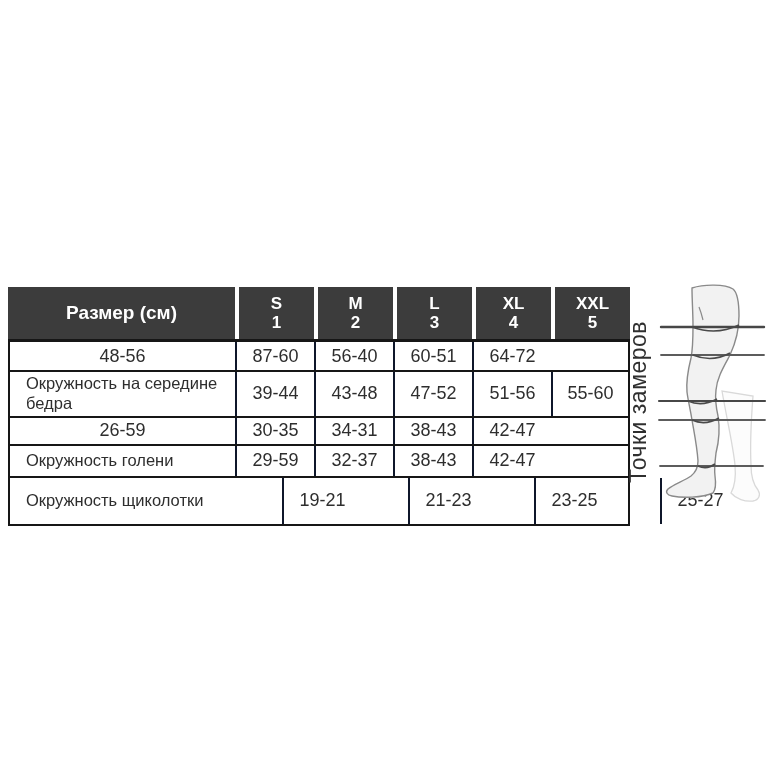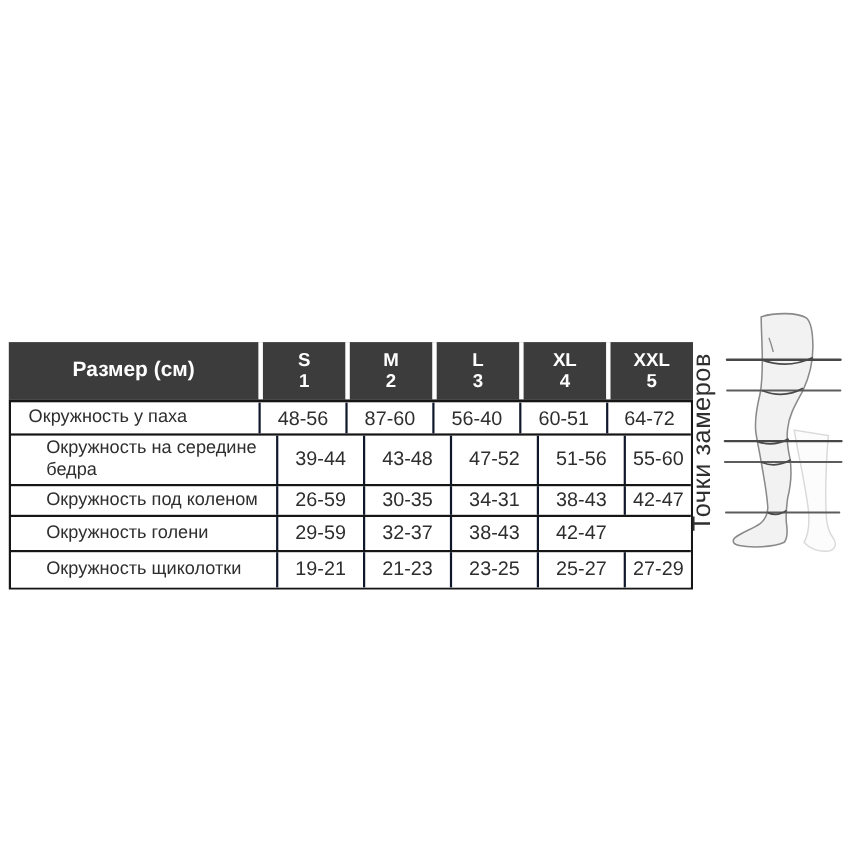--- a/index.html
+++ b/index.html
@@ -14,21 +14,20 @@
 
   
   .size-table {
     position: absolute;
     left: 8px; top: 287px;
     width: 622px;
   }
   .thead {
     display: grid;
     grid-template-columns: 227px 79px 79px 79px 79px 79px;
-    margin-top: 24px;
   }
   .th {
     background: #3c3c3c;
     color: #ffffff;
     height: 52px;
     display: flex;
     flex-direction: column;
     align-items: center;
     justify-content: center;
     font-weight: bold;
@@ -41,26 +40,26 @@
 
   .tbody {
     border: 2px solid #161616;
     border-top: 3px solid #161616;
   }
   .tr {
     display: grid;
     grid-template-columns: 225px 79px 79px 79px 79px 1fr;
     background: #ffffff;
   }
-  .tr + .tr { border-top: 2px solid #161616; padding-left: 16px; }
+  .tr + .tr { border-top: 2px solid #161616; }
   .tr-1 { min-height: 28px; }
   .tr-2 { min-height: 41px; }
   .tr-3 { min-height: 28px; }
   .tr-4 { min-height: 32px; }
-  .tr-5 { min-height: 34px; }
+  .tr-5 { min-height: 34px; gap: 47px; }
   .td {
     display: flex;
     align-items: center;
     justify-content: center;
     color: #2e2e2e;
     font-size: 18px;
     padding: 2px 0;
   }
   .td + .td { border-left: 2px solid #0f172a; }
   .td-label {
@@ -120,37 +119,35 @@
         <span class="size-number">4</span>
       </div>
       <div class="th">
         <span class="size-letter">XXL</span>
         <span class="size-number">5</span>
       </div>
     </div>
 
     <div class="tbody">
       <div class="tr tr-1">
-        <div class="td td-label">Окружность у паха</div>
         <div class="td">48-56</div>
         <div class="td">87-60</div>
         <div class="td">56-40</div>
         <div class="td">60-51</div>
         <div class="td">64-72</div>
       </div>
       <div class="tr tr-2">
         <div class="td td-label">Окружность на середине бедра</div>
         <div class="td">39-44</div>
         <div class="td">43-48</div>
         <div class="td">47-52</div>
         <div class="td">51-56</div>
         <div class="td">55-60</div>
       </div>
       <div class="tr tr-3">
-        <div class="td td-label">Окружность под коленом</div>
         <div class="td">26-59</div>
         <div class="td">30-35</div>
         <div class="td">34-31</div>
         <div class="td">38-43</div>
         <div class="td">42-47</div>
       </div>
       <div class="tr tr-4">
         <div class="td td-label">Окружность голени</div>
         <div class="td">29-59</div>
         <div class="td">32-37</div>

